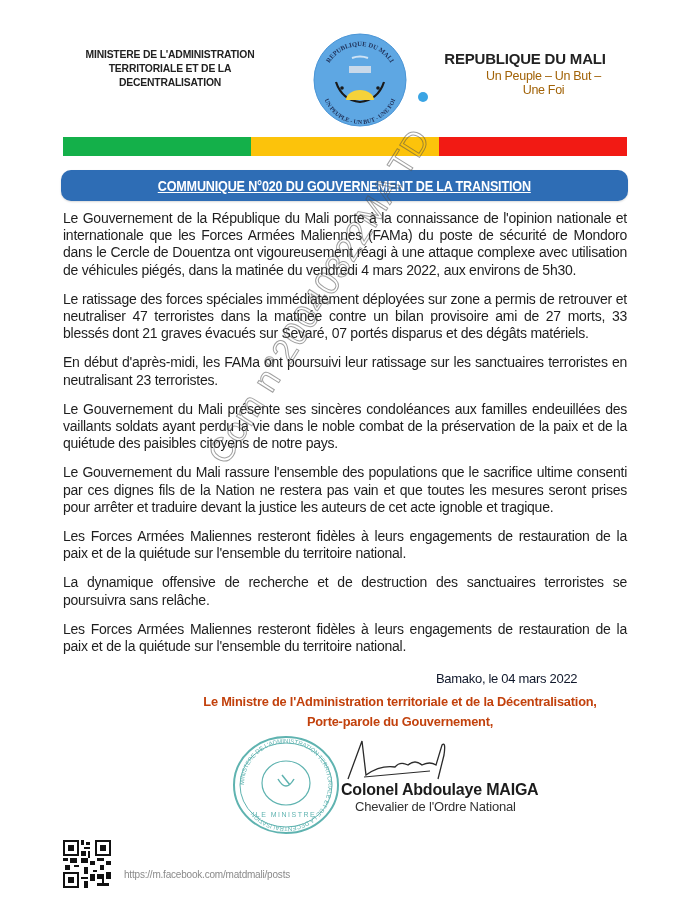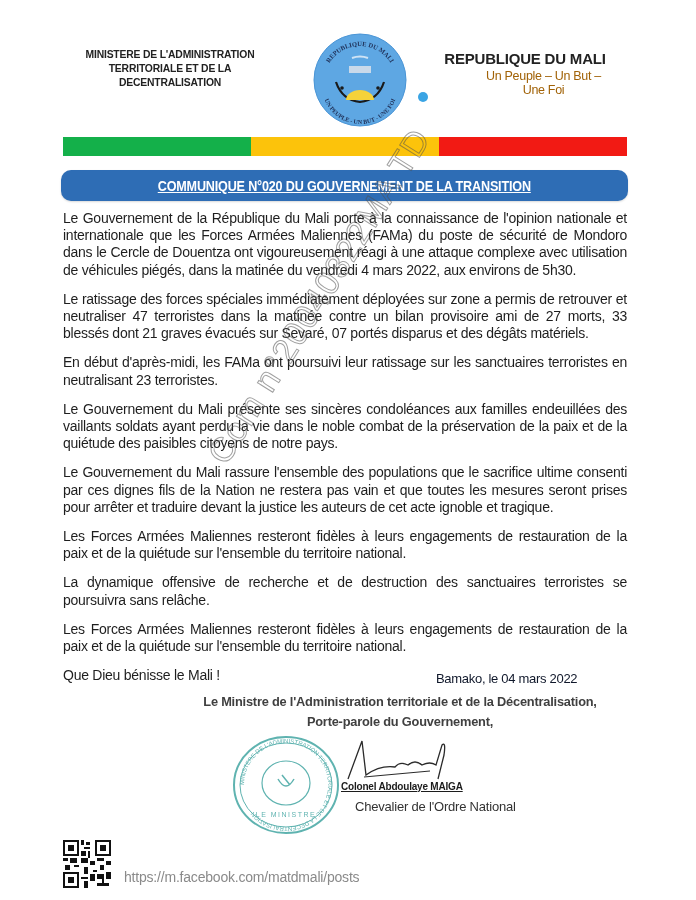--- a/index.html
+++ b/index.html
@@ -34,31 +34,31 @@
 
     .body-text {
       position: absolute; left: 63px; top: 210px; width: 564px; font-size: 14px; line-height: 17.2px; color: #1e1e1e;
     }
     .body-text p { margin: 0 0 12px 0; text-align: justify; letter-spacing: -0.25px; }
     .body-text p.closing { margin-top: 2px; }
 
     .date-line { position: absolute; left: 436px; top: 671px; font-size: 13px; color: #0f172a; letter-spacing: -0.3px; }
     .signatory {
       position: absolute; left: 190px; top: 692px; width: 420px; text-align: center;
-      font-weight: bold; font-size: 12.8px; line-height: 20px; color: #404040; letter-spacing: -0.2px;
+      font-weight: bold; font-size: 12.8px; line-height: 20px; color: #c2410c; letter-spacing: -0.2px;
     }
     .stamp { position: absolute; left: 230px; top: 733px; width: 112px; height: 104px; }
     .signature { position: absolute; left: 340px; top: 735px; width: 120px; height: 50px; }
     .sig-name {
-      position: absolute; left: 341px; top: 781px; font-weight: bold; font-size: 10px; text-decoration: underline; color: #1c1c1c; letter-spacing: -0.2px;
+      position: absolute; left: 341px; top: 781px; font-weight: bold; font-size: 16px; color: #1c1c1c; letter-spacing: -0.2px;
     }
     .sig-title { position: absolute; left: 355px; top: 799px; font-size: 13px; color: #333; letter-spacing: -0.2px; }
 
     .qr { position: absolute; left: 63px; top: 840px; width: 48px; height: 48px; }
-    .fb-link { position: absolute; left: 124px; top: 869px; font-size: 14px; color: #8a8a8a; letter-spacing: -0.2px; }
+    .fb-link { position: absolute; left: 124px; top: 869px; font-size: 10px; color: #8a8a8a; letter-spacing: -0.2px; }
 
     .watermark {
       position: absolute; left: 200px; top: 450px; font-size: 34px; color: rgba(60,60,60,0.0); 
       -webkit-text-stroke: 1px rgba(80,80,80,0.55);
       transform: rotate(-58deg); transform-origin: left top; white-space: nowrap; letter-spacing: 1px;
       pointer-events: none; font-family: "Liberation Sans", sans-serif;
     }
   </style>
 </head>
 <body>
@@ -110,21 +110,20 @@
 
 <div class="body-text">
   <p>Le Gouvernement de la République du Mali porte à la connaissance de l'opinion nationale et internationale que les Forces Armées Maliennes (FAMa) du poste de sécurité de Mondoro dans le Cercle de Douentza ont vigoureusement réagi à une attaque complexe avec utilisation de véhicules piégés, dans la matinée du vendredi 4 mars 2022, aux environs de 5h30.</p>
   <p>Le ratissage des forces spéciales immédiatement déployées sur zone a permis de retrouver et neutraliser 47 terroristes dans la matinée contre un bilan provisoire ami de 27 morts, 33 blessés dont 21 graves évacués sur Sevaré, 07 portés disparus et des dégâts matériels.</p>
   <p>En début d'après-midi, les FAMa ont poursuivi leur ratissage sur les sanctuaires terroristes en neutralisant 23 terroristes.</p>
   <p>Le Gouvernement du Mali présente ses sincères condoléances aux familles endeuillées des vaillants soldats ayant perdu la vie dans le noble combat de la préservation de la paix et de la quiétude des paisibles citoyens de notre pays.</p>
   <p>Le Gouvernement du Mali rassure l'ensemble des populations que le sacrifice ultime consenti par ces dignes fils de la Nation ne restera pas vain et que toutes les mesures seront prises pour arrêter et traduire devant la justice les auteurs de cet acte ignoble et tragique.</p>
   <p>Les Forces Armées Maliennes resteront fidèles à leurs engagements de restauration de la paix et de la quiétude sur l'ensemble du territoire national.</p>
   <p>La dynamique offensive de recherche et de destruction des sanctuaires terroristes se poursuivra sans relâche.</p>
   <p>Les Forces Armées Maliennes resteront fidèles à leurs engagements de restauration de la paix et de la quiétude sur l'ensemble du territoire national.</p>
-  <p class="closing">Que Dieu bénisse le Mali !</p>
 </div>
 
 <div class="watermark">Com n°20040322MA TD</div>
 
 <div class="date-line">Bamako, le 04 mars 2022</div>
 <div class="signatory">
   <div>Le Ministre de l'Administration territoriale et de la Décentralisation,</div>
   <div>Porte-parole du Gouvernement,</div>
 </div>
 

